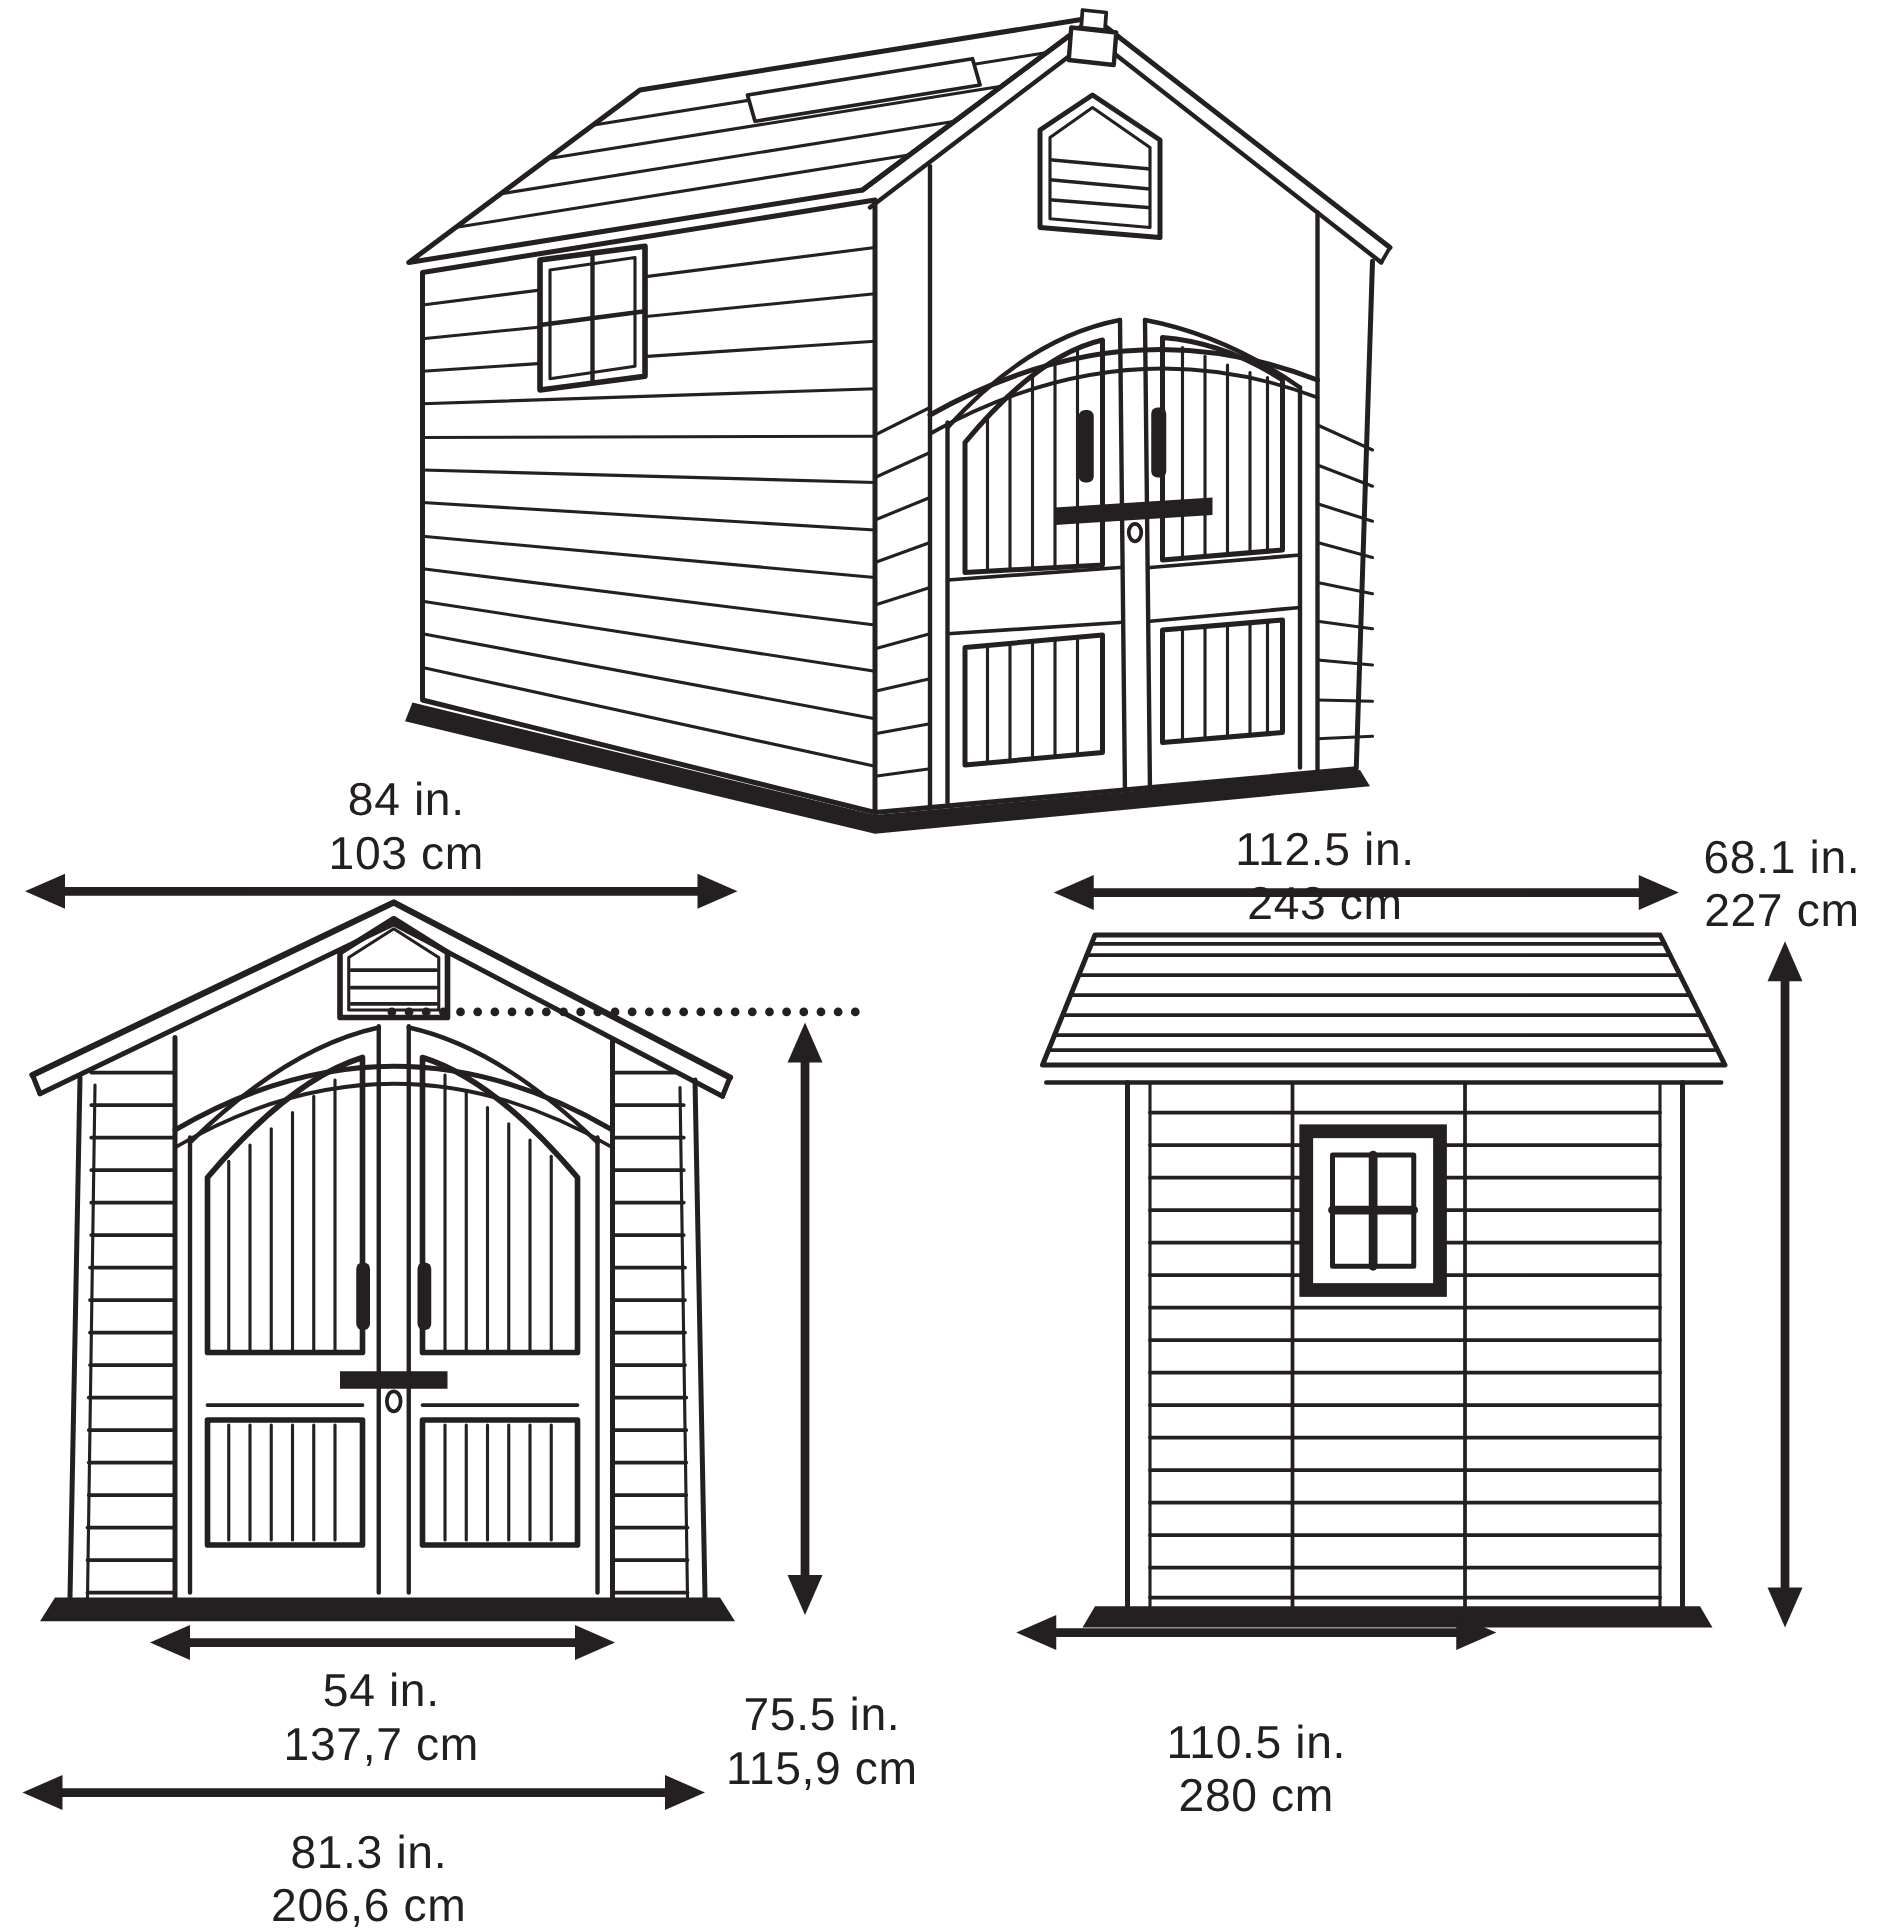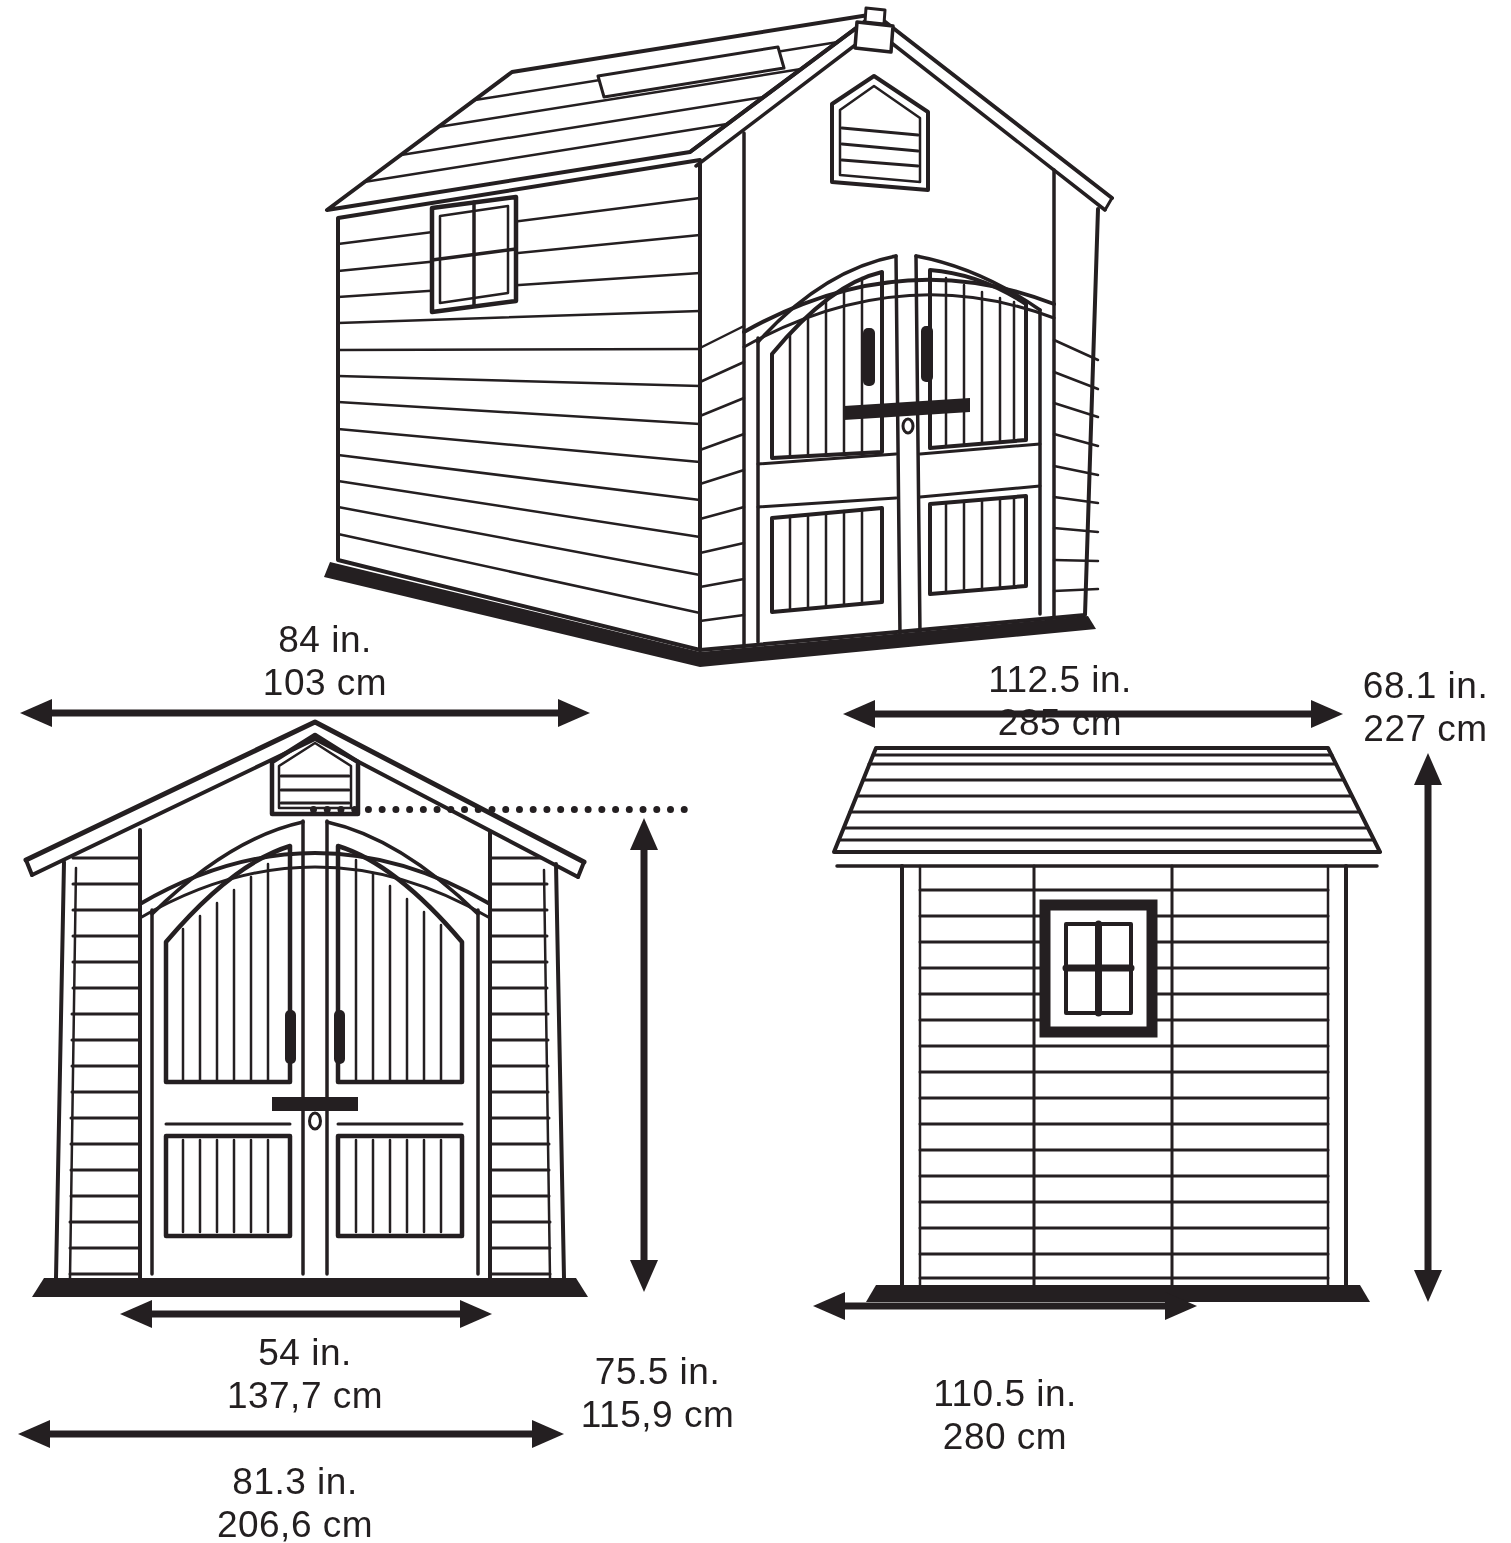--- a/index.html
+++ b/index.html
@@ -338,21 +338,21 @@
     <polygon class="fill" points="15,549 1,517 29,517"></polygon>
   </svg>
 
   <div class="dim-label" style="left:180px;top:618px;width:290px;">
     <div>84 in.</div>
     <div>103 cm</div>
   </div>
 
   <div class="dim-label" style="left:915px;top:618px;width:290px;margin-top:40px;">
     <div>112.5 in.</div>
-    <div>285 cm</div>
+    <div>243 cm</div>
   </div>
 
   <div class="dim-label" style="left:1340px;top:664px;width:171px;">
     <div>68.1 in.</div>
     <div>227 cm</div>
   </div>
 
   <div class="dim-label" style="left:565px;top:1350px;width:185px;">
     <div>75.5 in.</div>
     <div>115,9 cm</div>

